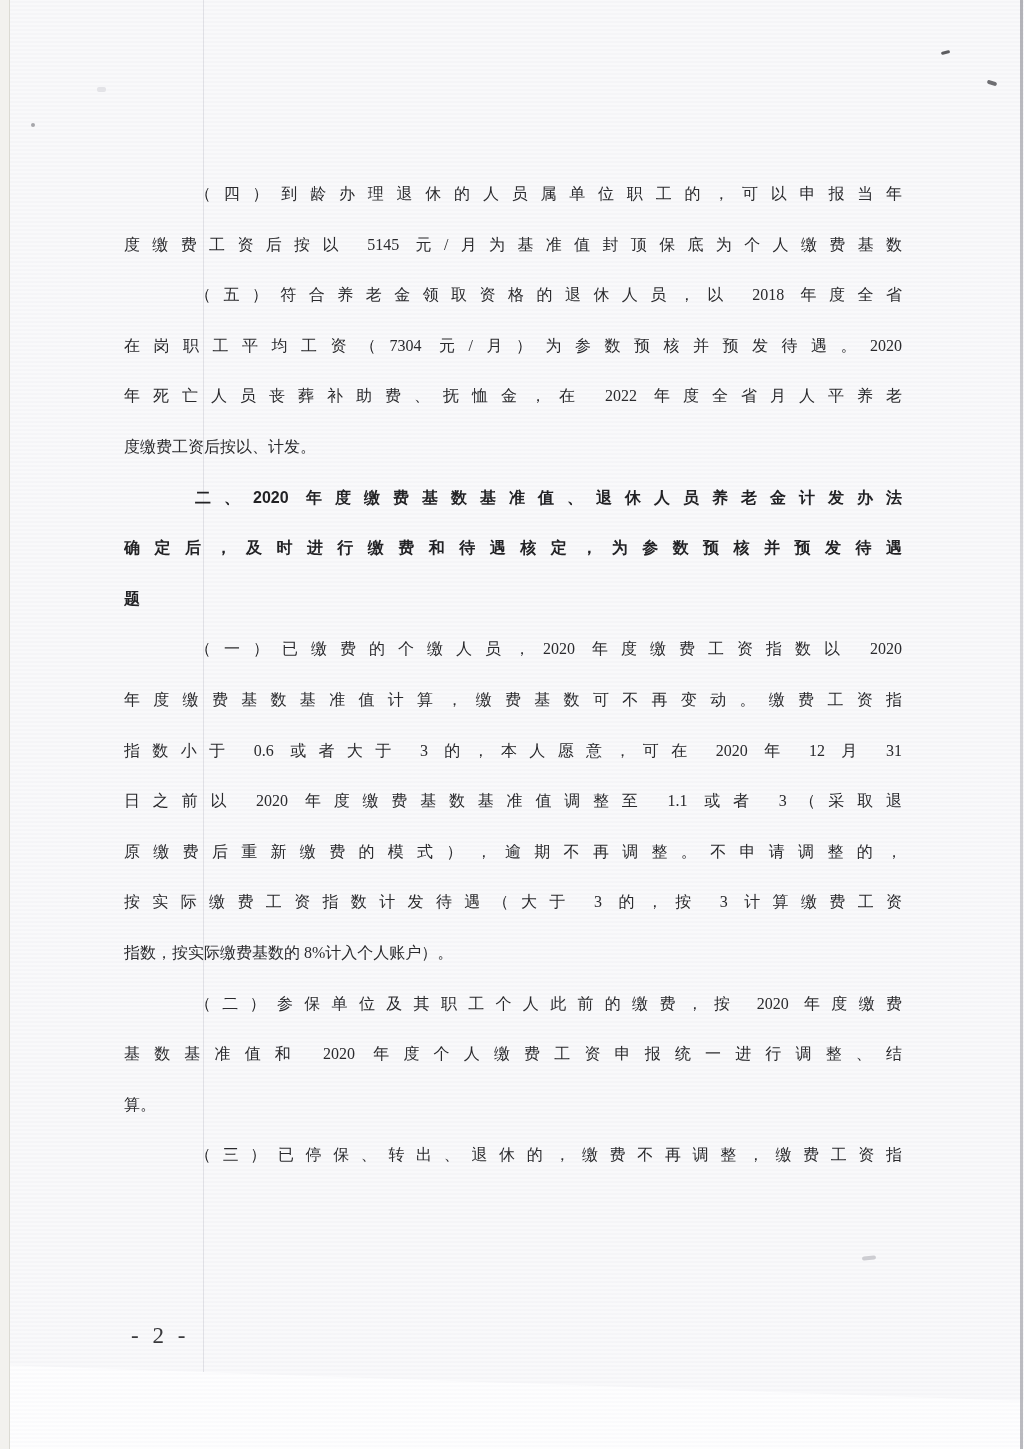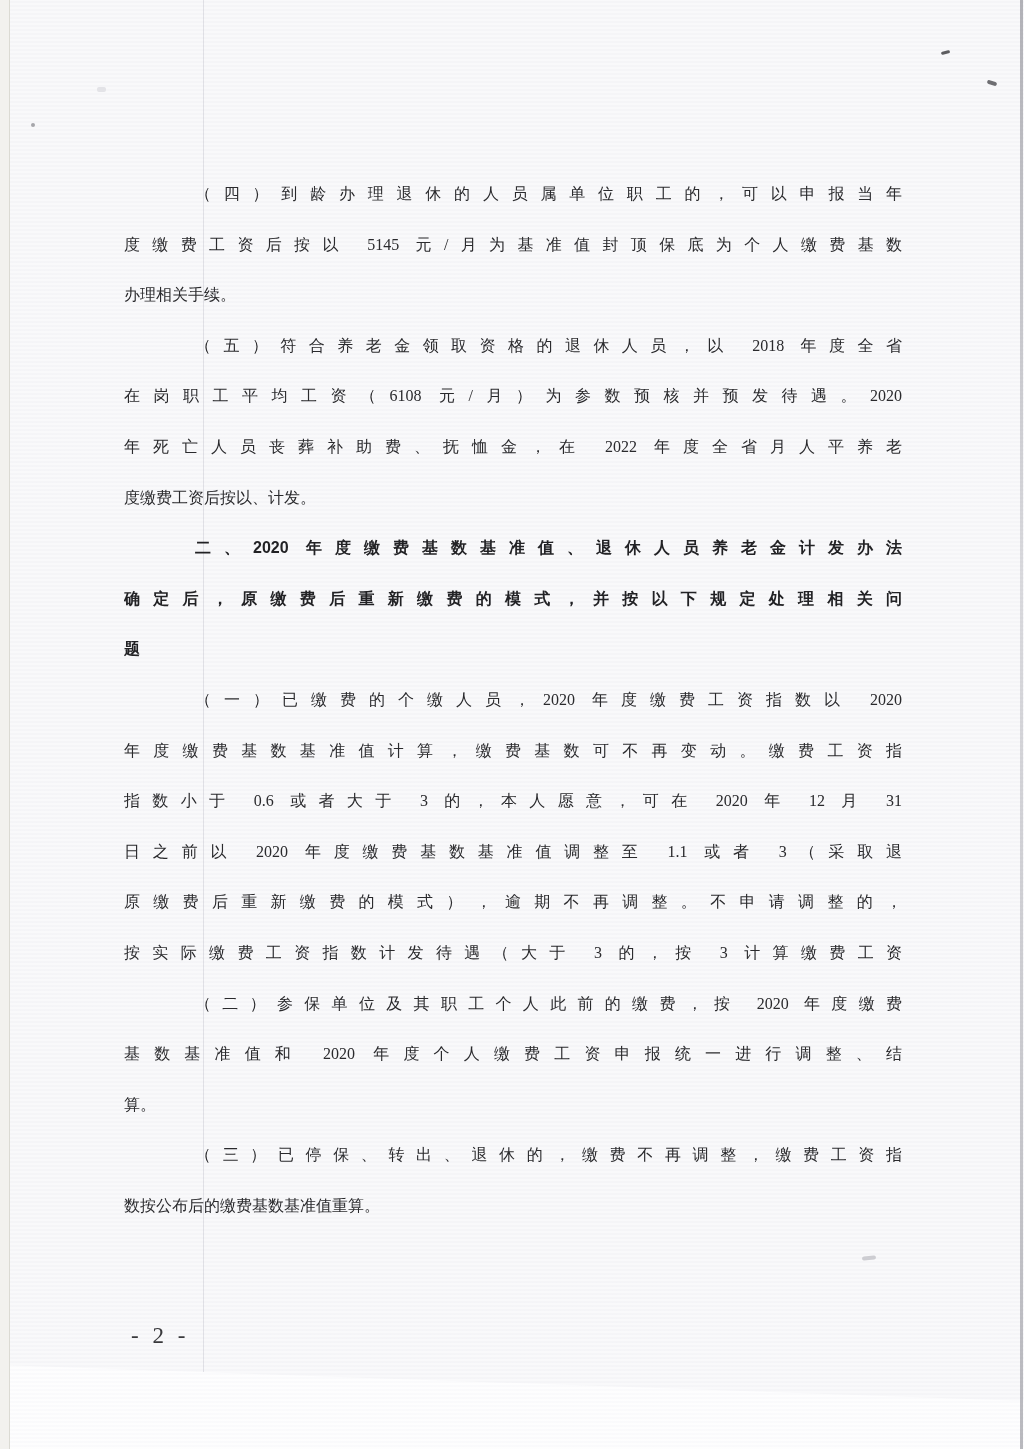--- a/index.html
+++ b/index.html
@@ -110,35 +110,34 @@
   <div class="fold-line"></div>
   <div class="speck s1"></div>
   <div class="speck s2"></div>
   <div class="speck s3"></div>
   <div class="speck s4"></div>
   <div class="speck s5"></div>
 
   <div class="text-block" id="text-block">
       <div class="line j ind">（四）到龄办理退休的人员属单位职工的，可以申报当年</div>
       <div class="line j">度缴费工资后按以 5145 元/月为基准值封顶保底为个人缴费基数</div>
-      <div class="line">办理相关手续。</div>
       <div class="line j ind">（五）符合养老金领取资格的退休人员，以 2018 年度全省</div>
-      <div class="line j">在岗职工平均工资（6108 元/月）为参数预核并预发待遇。2020</div>
+      <div class="line j">在岗职工平均工资（7304 元/月）为参数预核并预发待遇。2020</div>
       <div class="line j">年死亡人员丧葬补助费、抚恤金，在 2022 年度全省月人平养老</div>
       <div class="line">度缴费工资后按以、计发。</div>
       <div class="line j ind bold">二、2020 年度缴费基数基准值、退休人员养老金计发办法</div>
-      <div class="line j bold">确定后，原缴费后重新缴费的模式，并按以下规定处理相关问</div>
+      <div class="line j bold">确定后，及时进行缴费和待遇核定，为参数预核并预发待遇</div>
       <div class="line bold">题</div>
       <div class="line j ind">（一）已缴费的个缴人员，2020 年度缴费工资指数以 2020</div>
       <div class="line j">年度缴费基数基准值计算，缴费基数可不再变动。缴费工资指</div>
       <div class="line j">指数小于 0.6 或者大于 3 的，本人愿意，可在 2020 年 12 月 31</div>
       <div class="line j">日之前以 2020 年度缴费基数基准值调整至 1.1 或者 3（采取退</div>
       <div class="line j">原缴费后重新缴费的模式），逾期不再调整。不申请调整的，</div>
       <div class="line j">按实际缴费工资指数计发待遇（大于 3 的，按 3 计算缴费工资</div>
+      <div class="line">指数，按实际缴费基数的 8%计入个人账户）。</div>
       <div class="line j ind">（二）参保单位及其职工个人此前的缴费，按 2020 年度缴费</div>
       <div class="line j">基数基准值和 2020 年度个人缴费工资申报统一进行调整、结</div>
       <div class="line">算。</div>
       <div class="line j ind">（三）已停保、转出、退休的，缴费不再调整，缴费工资指</div>
-      <div class="line">数按公布后的缴费基数基准值重算。</div>
     </div>
 
   <div class="page-number">- 2 -</div>
 </div>
 
 </body></html>

